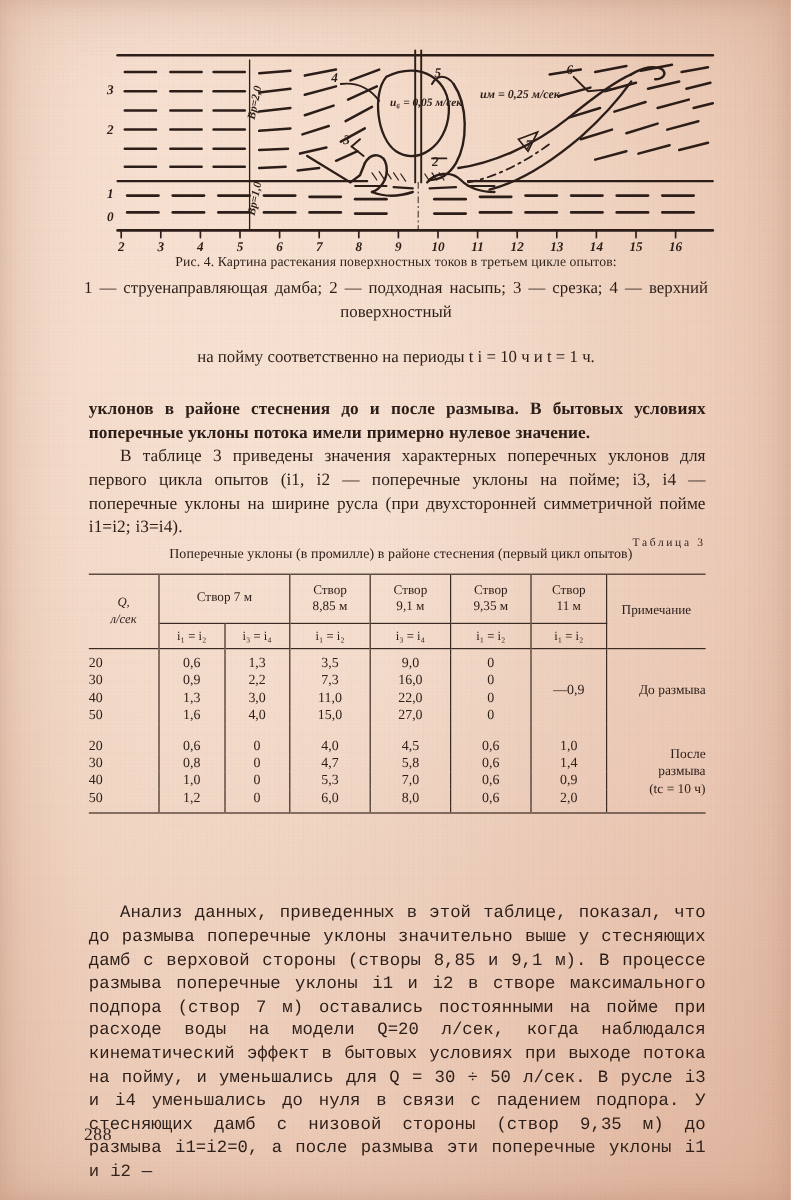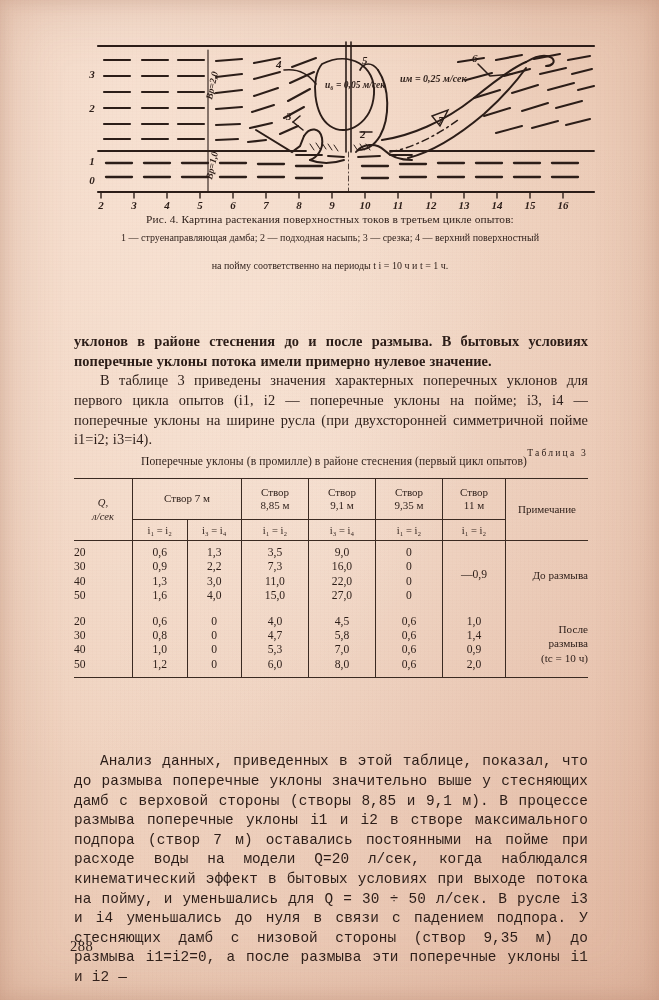--- a/index.html
+++ b/index.html
@@ -37,21 +37,21 @@
   
   #figure{position:absolute;left:60px;top:40px;width:540px;height:170px;}
   #figure svg{display:block;}
   .fx-label{font-family:"Liberation Serif",serif;font-style:italic;font-weight:700;}
 
   
   #fig-caption{
     position:absolute;left:70px;top:212px;width:520px;text-align:center;
   }
   #fig-caption .cap-title{font-size:11.4px;letter-spacing:.1px;line-height:1.35;}
-  #fig-caption .cap-legend{font-size:10px;line-height:1.38;margin-top:4px;text-align:justify;text-align-last:center;}
+  #fig-caption .cap-legend{font-size:14px;line-height:1.38;margin-top:4px;text-align:justify;text-align-last:center;}
 
   
   .bodytext{
     position:absolute;
     font-size:14.4px;
     line-height:19.6px;
     text-align:justify;
     text-align-last:left;
     letter-spacing:.05px;
     word-spacing:.4px;

